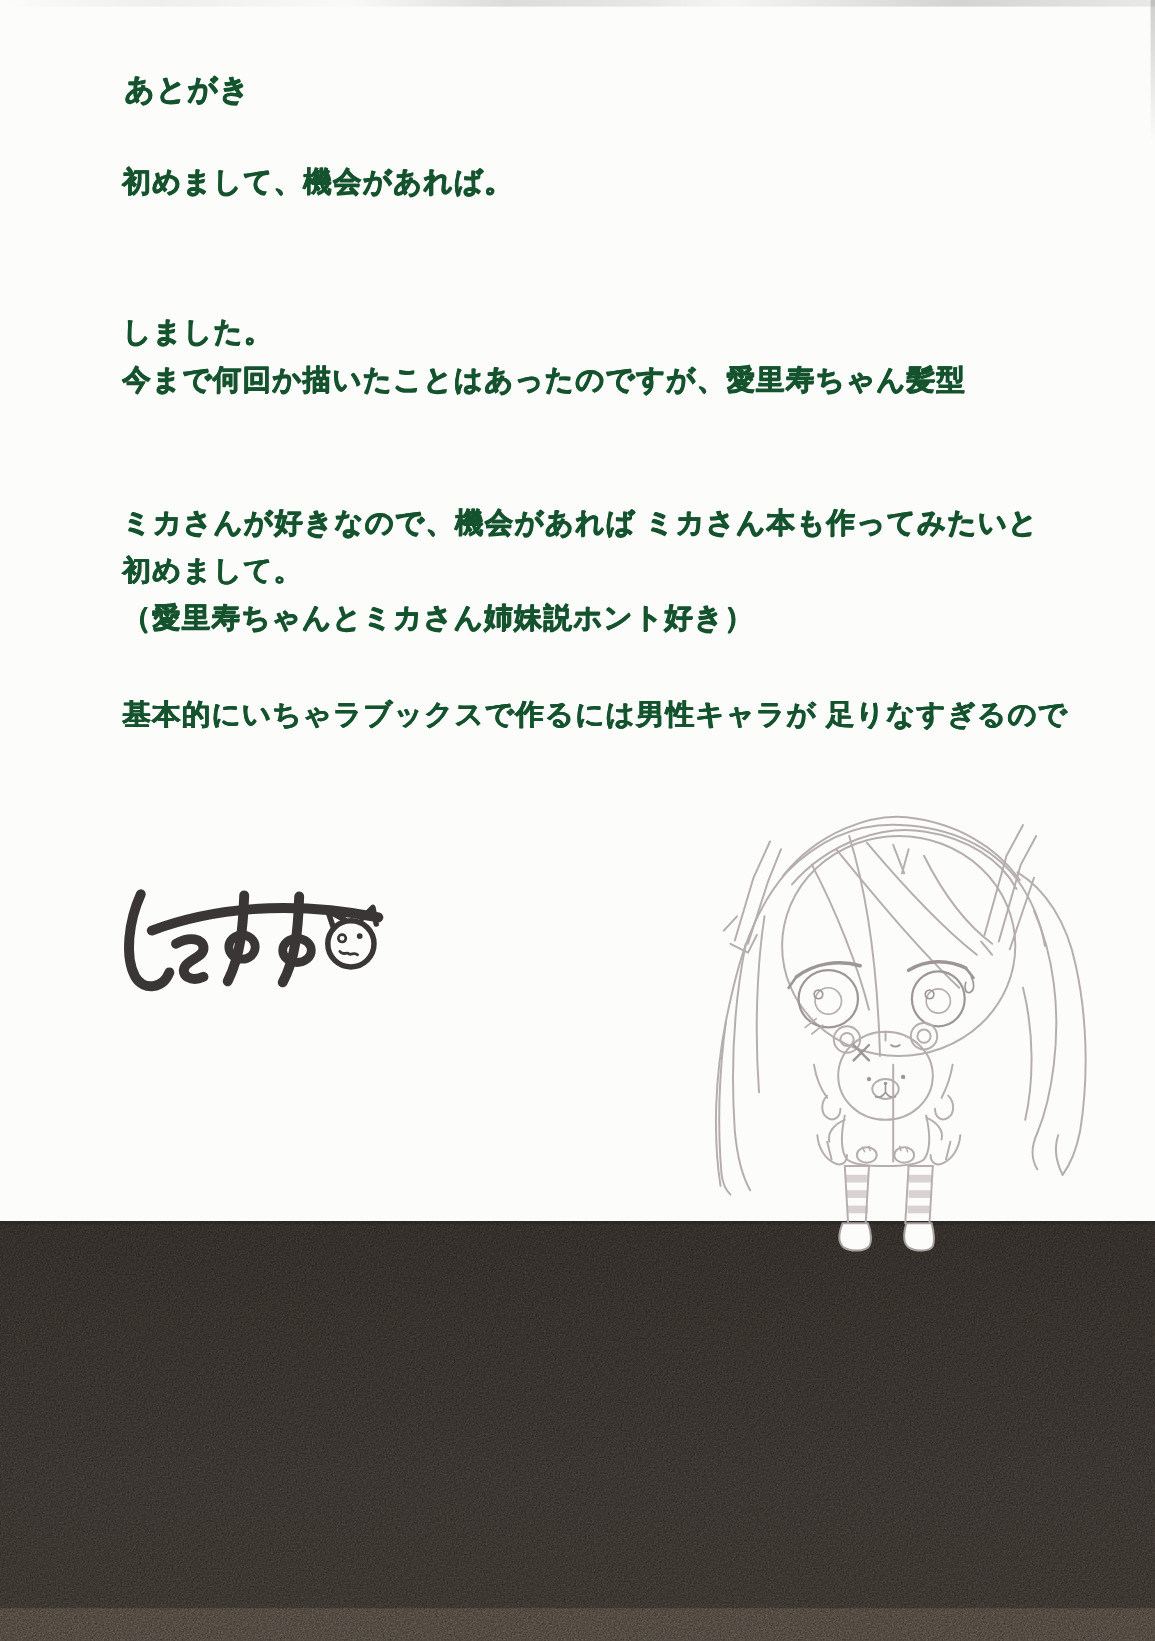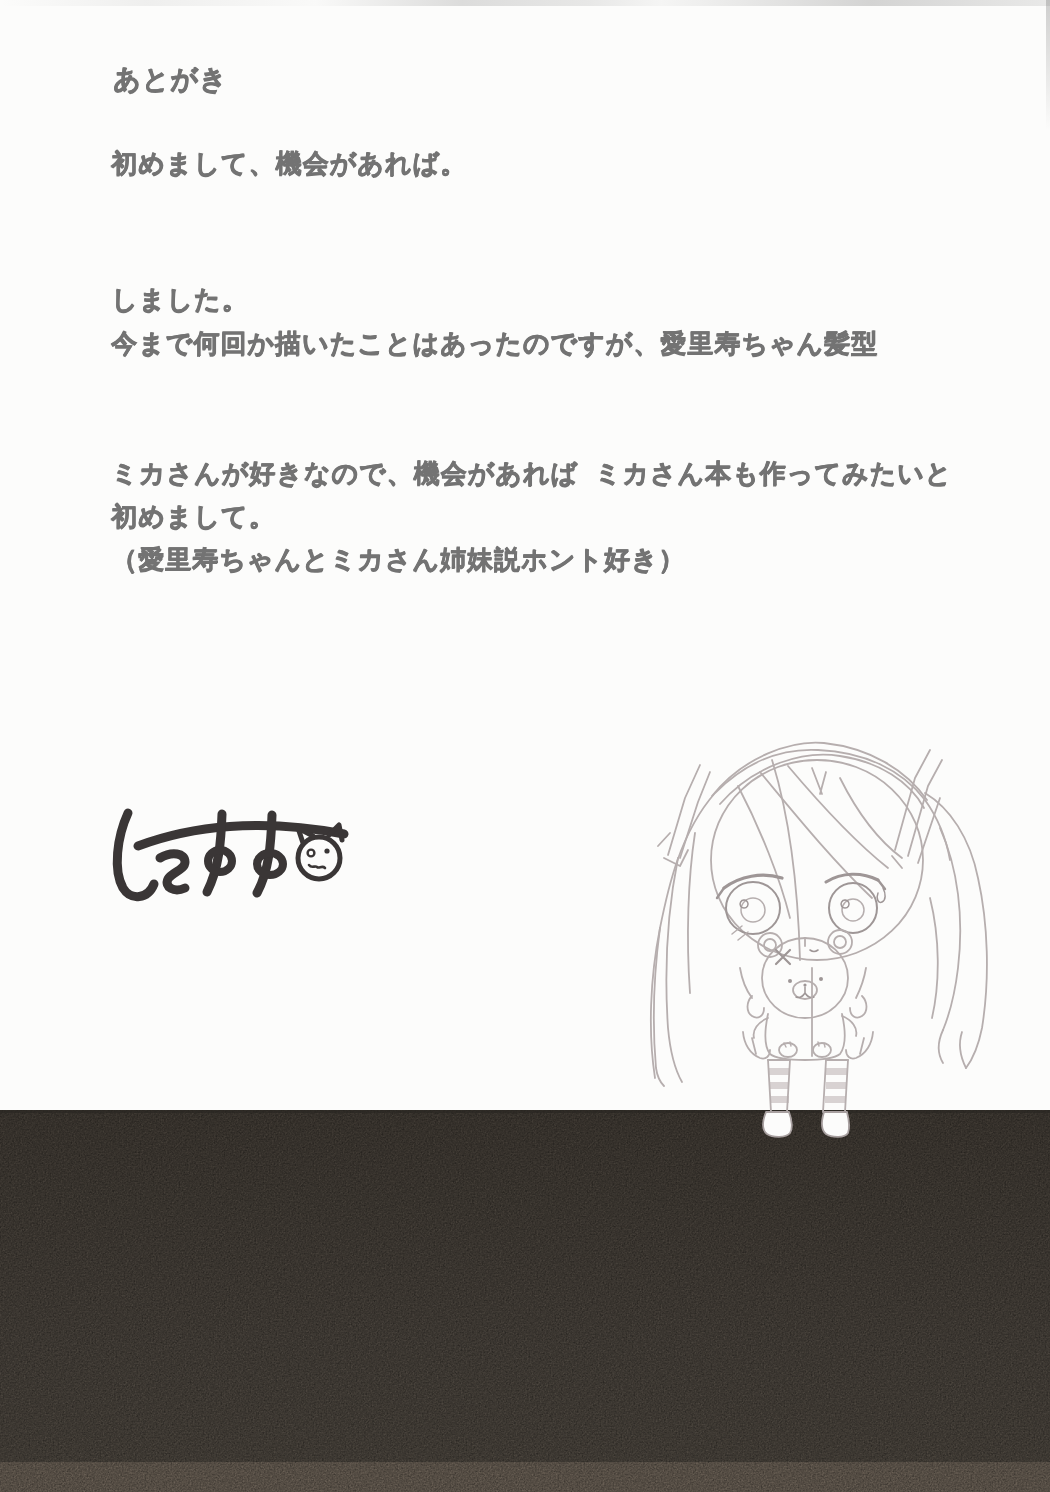--- a/index.html
+++ b/index.html
@@ -25,25 +25,24 @@
   }
   .scan-right {
     position:absolute; top:0; right:0; width:4px; height:130px;
     background:linear-gradient(180deg, rgba(100,100,100,.30), rgba(100,100,100,0));
   }
   
   .line {
     position:absolute; left:111px;
     font-size:26px; line-height:30px;
     font-weight:700;
-    color:#737373;
+    color:#14532d;
     letter-spacing:1px;
     white-space:pre;
     text-shadow:0.7px 0 0 currentColor, 0 0.5px 0 currentColor;
-    font-family:Liberation Mono, monospace;
   }
   .line.h { left:113px; font-size:27px; }
   
   .sig-svg    { position:absolute; left:96px;  top:792px;  z-index:3; }
   .chibi-svg  { position:absolute; left:640px; top:738px;  z-index:2; }
   .band-svg   { position:absolute; left:0;     top:1110px; z-index:1; }
   .text-layer { position:absolute; inset:0;    z-index:4; }
 </style>
 </head>
 <body>
@@ -201,15 +200,16 @@
     <div class="line h" style="top:66px">あとがき</div>
     <div class="line" style="top:150px">初めまして、機会があれば。</div>
 
     <div class="line" style="top:286px">しました。</div>
     <div class="line" style="top:330px">今まで何回か描いたことはあったのですが、愛里寿ちゃん髪型</div>
 
     <div class="line" style="top:460px">ミカさんが好きなので、機会があれば ミカさん本も作ってみたいと</div>
     <div class="line" style="top:503px">初めまして。</div>
     <div class="line" style="top:546px">（愛里寿ちゃんとミカさん姉妹説ホント好き）</div>
 
+    <div class="line" style="top:634px">基本的にいちゃラブックスで作るには男性キャラが 足りなすぎるので</div>
   </div>
 
 </div>
 
 </body></html>

